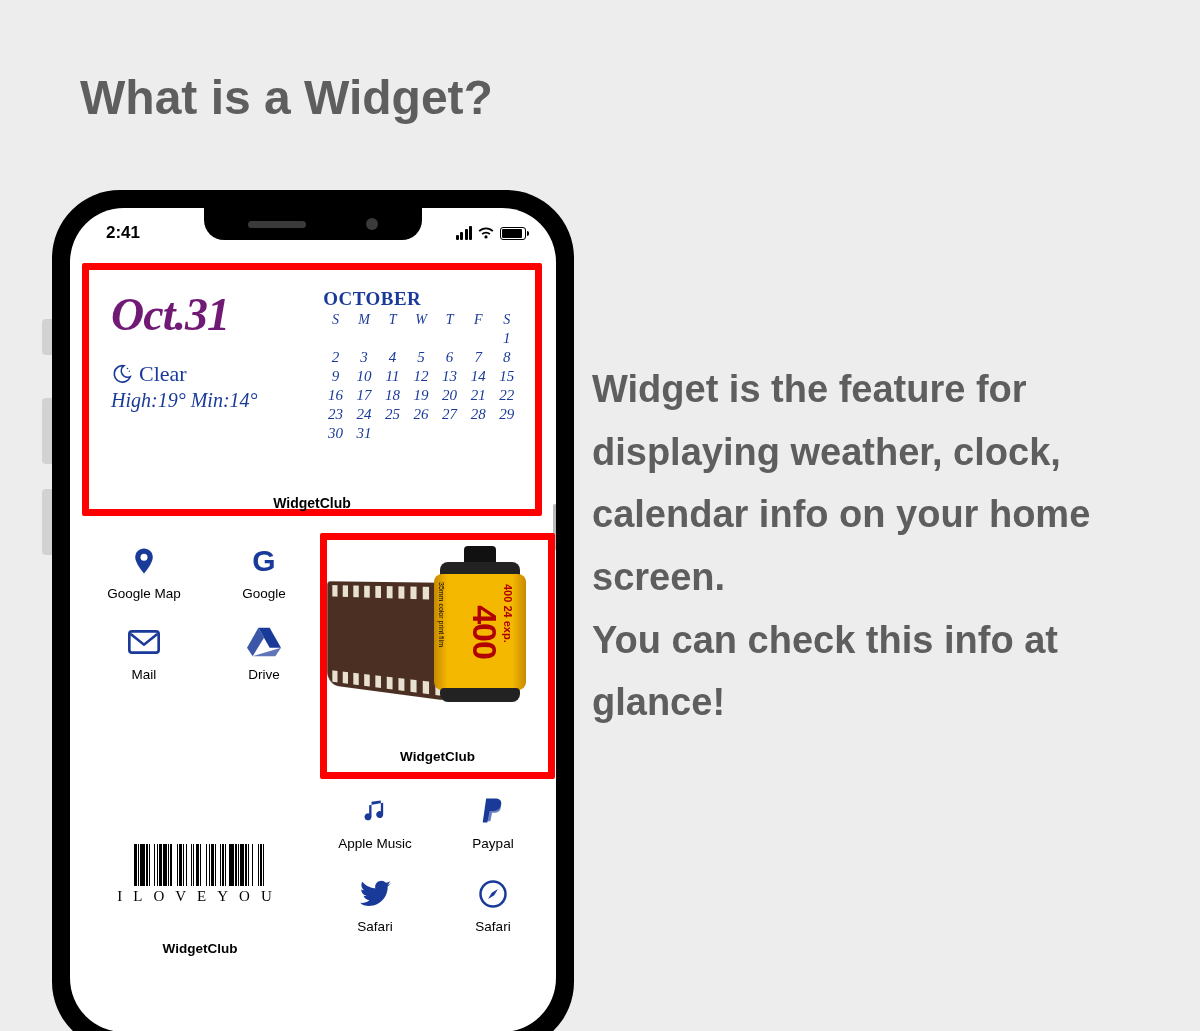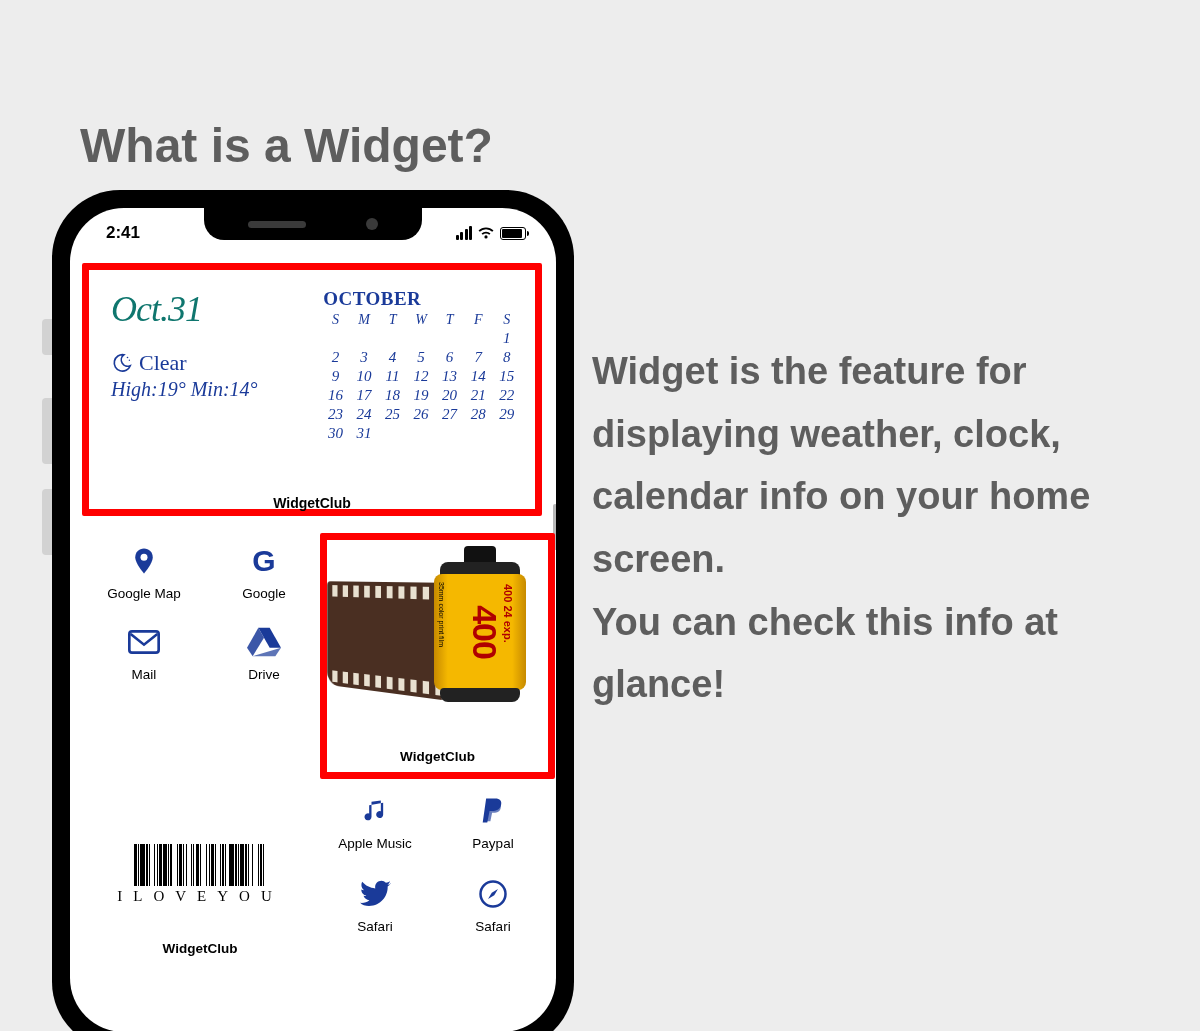--- a/index.html
+++ b/index.html
@@ -11,26 +11,25 @@
     overflow: hidden;
     position: relative;
   }
   .page-title {
     position: absolute;
     left: 80px;
     top: 70px;
     font-size: 48px;
     font-weight: 700;
     color: #5e5e5e;
-    margin-top: 48px;
   }
   .description {
     position: absolute;
     left: 592px;
-    top: 340px;
+    top: 358px;
     width: 560px;
     font-size: 38px;
     font-weight: 700;
     line-height: 1.65;
     color: #5e5e5e;
     white-space: pre-line;
   }
   
   .side-btn {
     position: absolute;
@@ -121,25 +120,26 @@
     width: 460px;
     height: 253px;
     border: 7px solid #ff0000;
     background: #fff;
     border-radius: 2px;
     display: flex;
     padding: 18px 16px 4px 22px;
   }
   .cal-left { flex: 0 0 52%; color: #1a3a99; }
   .cal-date {
-    font-size: 36px;
+    font-size: 46px;
     font-style: italic;
     font-family: Georgia, serif;
-    color: #0f766e;
+    color: #701a75;
     letter-spacing: -1px;
+    font-weight: bold;
   }
   .cal-day { font-size: 24px; margin-top: 6px; color: #1a3a99; font-family: Georgia, serif; font-style: italic;}
   .cal-weather { margin-top: 20px; font-size: 22px; color: #1a3a99; display: flex; align-items: center; gap: 6px; font-family: Georgia, serif;}
   .cal-hilow { font-size: 20px; color: #1a3a99; margin-top: 2px; font-family: Georgia, serif; font-style: italic;}
   .cal-right { flex: 1; color: #1a3a99; font-family: Georgia, serif; font-size: 15px; }
   .cal-month { font-size: 19px; font-weight: 700; letter-spacing: 0.5px; font-style: normal;}
   .cal-grid { margin-top: 2px; display: grid; grid-template-columns: repeat(7, 1fr); gap: 2px 4px; font-style: italic;}
   .cal-grid .hdr { font-weight: 400; font-size: 14px; font-style: italic;}
   .cal-cell { text-align: center; font-size: 15px; }
   .widgetclub-label {

